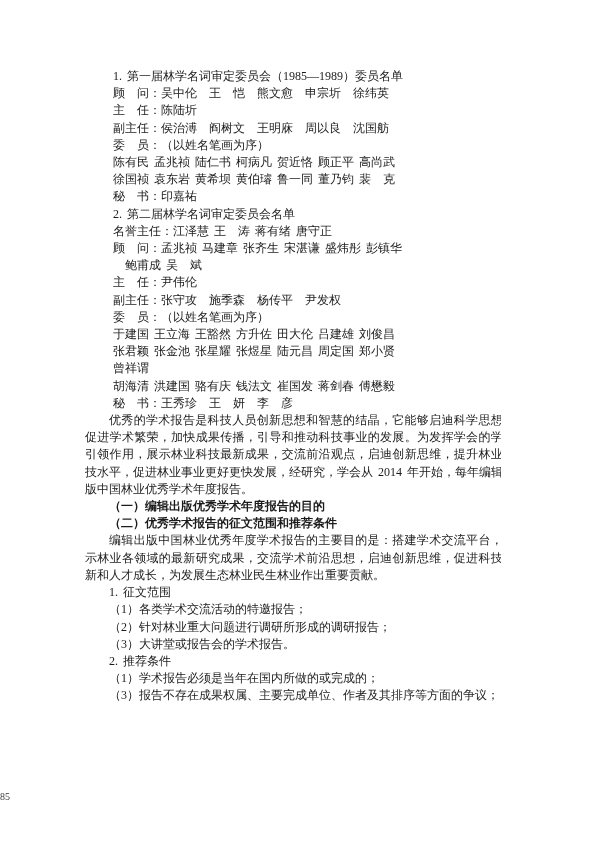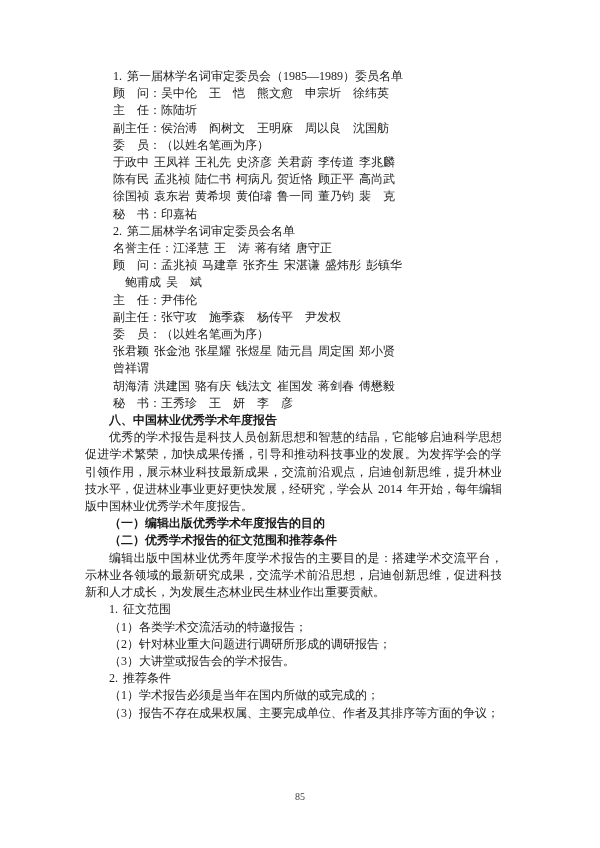--- a/index.html
+++ b/index.html
@@ -32,52 +32,50 @@
   .line.item { text-indent: 2em; }
   .line.para {
     text-indent: 2em;
     text-align: justify;
   }
   .page-number {
     position: absolute;
     top: 791px;
     left: 0;
     width: 600px;
-    text-align: center;
     font-size: 10px;
     color: #3a3a3a;
     font-family: "Liberation Serif", "DejaVu Serif", serif;
   }
 </style>
 </head>
 <body>
 
 <div class="page">
   <div class="content">
       <div class="line list">1. 第一届林学名词审定委员会（1985—1989）委员名单</div>
       <div class="line list">顾　问：吴中伦　王　恺　熊文愈　申宗圻　徐纬英</div>
       <div class="line list">主　任：陈陆圻</div>
       <div class="line list">副主任：侯治溥　阎树文　王明庥　周以良　沈国舫</div>
       <div class="line list">委　员：（以姓名笔画为序）</div>
-      <div class="line list">于政中 王凤祥 王礼先 史济彦 关君蔚 李传道 李兆麟</div>
       <div class="line list">陈有民 孟兆祯 陆仁书 柯病凡 贺近恪 顾正平 高尚武</div>
       <div class="line list">徐国祯 袁东岩 黄希坝 黄伯璿 鲁一同 董乃钧 裴　克</div>
       <div class="line list">秘　书：印嘉祐</div>
       <div class="line list">2. 第二届林学名词审定委员会名单</div>
       <div class="line list">名誉主任：江泽慧 王　涛 蒋有绪 唐守正</div>
       <div class="line list">顾　问：孟兆祯 马建章 张齐生 宋湛谦 盛炜彤 彭镇华</div>
       <div class="line list-indent">鲍甫成 吴　斌</div>
       <div class="line list">主　任：尹伟伦</div>
       <div class="line list">副主任：张守攻　施季森　杨传平　尹发权</div>
       <div class="line list">委　员：（以姓名笔画为序）</div>
+      <div class="line list">于建国 王立海 王豁然 方升佐 田大伦 吕建雄 刘俊昌</div>
       <div class="line list">张君颖 张金池 张星耀 张煜星 陆元昌 周定国 郑小贤</div>
       <div class="line list">曾祥谓</div>
       <div class="line list">胡海清 洪建国 骆有庆 钱法文 崔国发 蒋剑春 傅懋毅</div>
       <div class="line list">秘　书：王秀珍　王　妍　李　彦</div>
-      <div class="line heading">八、中国林业优秀学术年度报告</div>
       <div class="line para">优秀的学术报告是科技人员创新思想和智慧的结晶，它能够启迪科学思想，促进学术繁荣，加快成果传播，引导和推动科技事业的发展。为发挥学会的学术引领作用，展示林业科技最新成果，交流前沿观点，启迪创新思维，提升林业科技水平，促进林业事业更好更快发展，经研究，学会从 2014 年开始，每年编辑出版中国林业优秀学术年度报告。</div>
       <div class="line heading">（一）编辑出版优秀学术年度报告的目的</div>
       <div class="line heading">（二）优秀学术报告的征文范围和推荐条件</div>
       <div class="line para">编辑出版中国林业优秀年度学术报告的主要目的是：搭建学术交流平台，展示林业各领域的最新研究成果，交流学术前沿思想，启迪创新思维，促进科技创新和人才成长，为发展生态林业民生林业作出重要贡献。</div>
       <div class="line item">1. 征文范围</div>
       <div class="line item">（1）各类学术交流活动的特邀报告；</div>
       <div class="line item">（2）针对林业重大问题进行调研所形成的调研报告；</div>
       <div class="line item">（3）大讲堂或报告会的学术报告。</div>
       <div class="line item">2. 推荐条件</div>
       <div class="line item">（1）学术报告必须是当年在国内所做的或完成的；</div>

